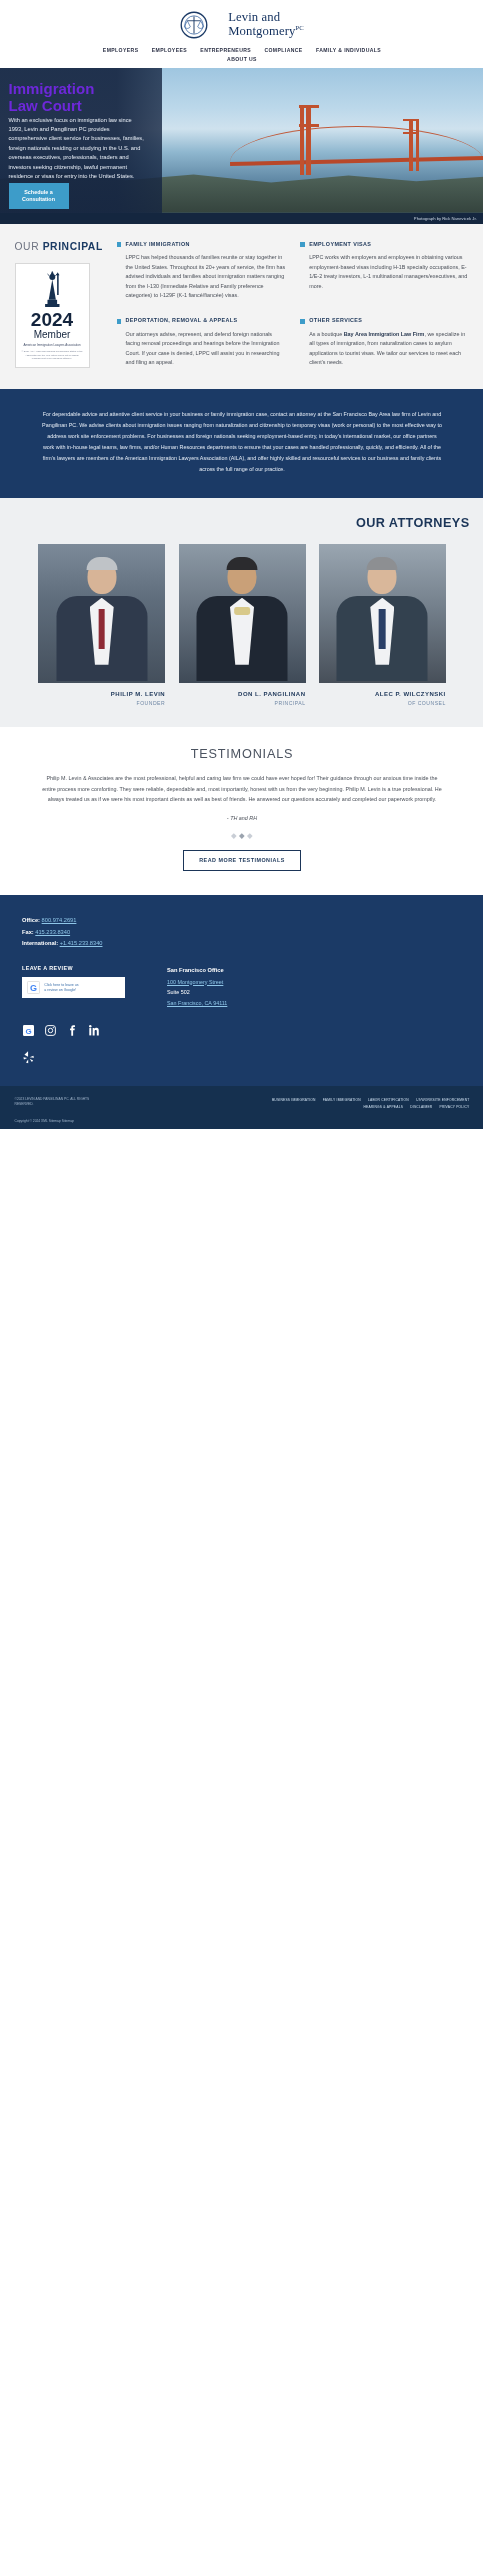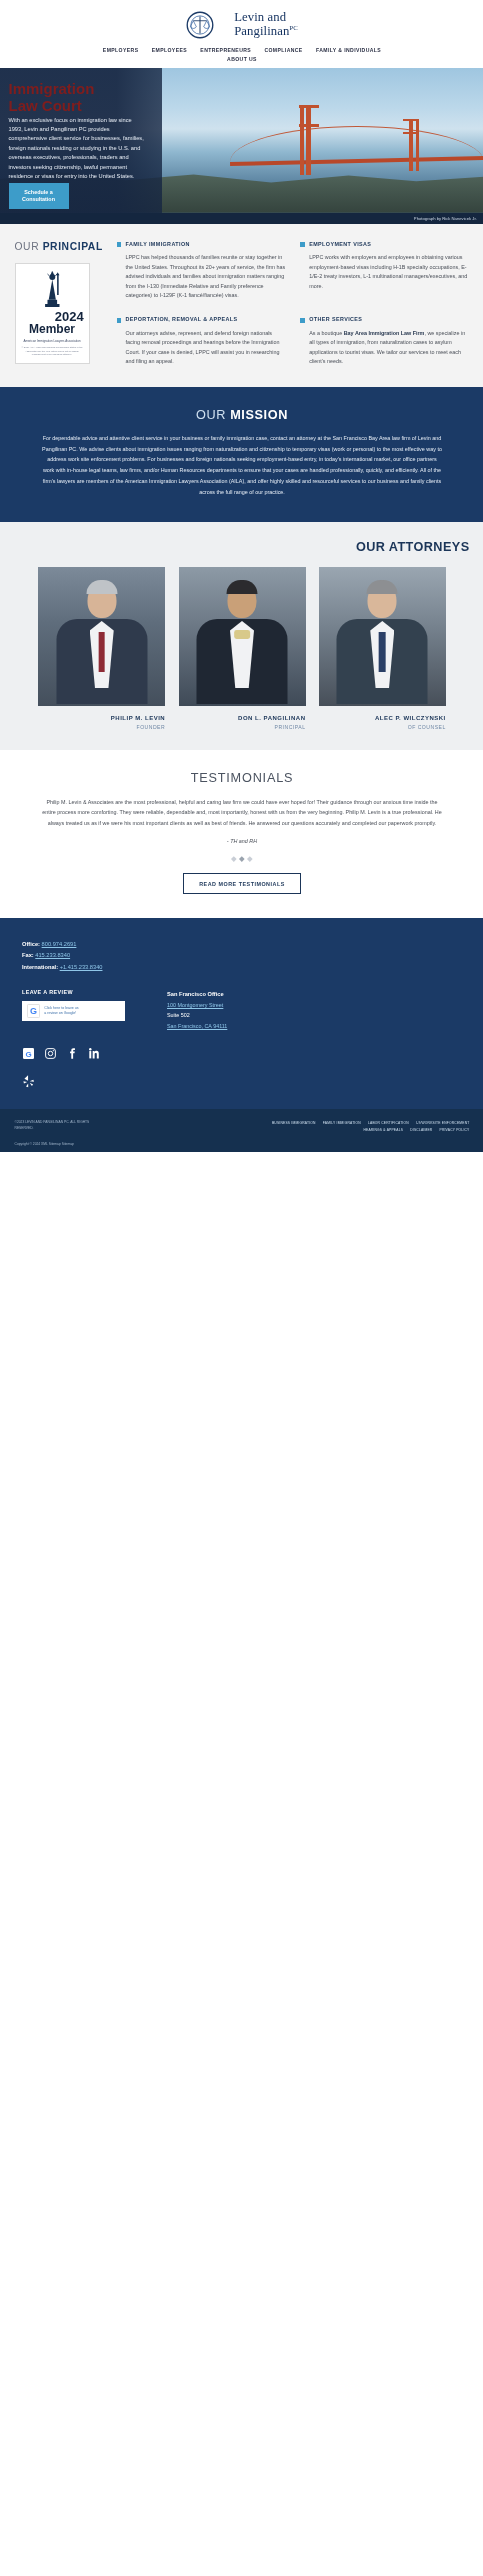--- a/index.html
+++ b/index.html
@@ -67,21 +67,21 @@
     border-radius: 50% / 100% 100% 0 0;
     border-left: 0; border-right: 0; border-bottom: 0;
     opacity: .95;
   }
   .hero-overlay {
     position: absolute; left: 0; top: 0; width: 162px; height: 145px;
     background: linear-gradient(to right, rgba(22,38,66,.93) 72%, rgba(22,38,66,.80) 100%);
   }
   .hero-title {
     position: absolute; left: 8.5px; top: 13.3px; width: 151px;
-    color: #7f1d1d; font-size: 15px; font-weight: bold; line-height: 1.12;
+    color: #6d28d9; font-size: 15px; font-weight: bold; line-height: 1.12;
     font-family: "Liberation Sans", sans-serif;
   }
   .hero-copy {
     position: absolute; left: 8.5px; top: 48px; width: 136px;
     color: #e8eef6; font-size: 5.7px; line-height: 1.65;
   }
   .hero-btn {
     position: absolute; left: 8.5px; top: 115px;
     background: #3d9cc9; color: #fff; font-size: 5.4px; font-weight: bold;
     padding: 6px 8.5px; text-align: center; line-height: 1.3; width: 60px;
@@ -97,22 +97,22 @@
   .services-left { width: 91px; flex: 0 0 91px; }
   .services-title {
     font-size: 10.3px; letter-spacing: 0.6px; color: #6d7280; margin-bottom: 11px;
   }
   .services-title b { color: #1a3a63; font-weight: bold; }
   .badge {
     width: 75px; background: #ffffff; border: 0.6px solid #d8d8d8;
     padding: 6px 4.8px 7.3px; text-align: center;
   }
   .badge-statue { height: 37px; display: flex; align-items: flex-end; justify-content: center; }
-  .badge-year { font-size: 13px; font-weight: bold; color: #13243d; line-height: 1; margin-top: 3.6px; text-align: right;}
-  .badge-member { font-size: 12px; font-weight: bold; color: #13243d; line-height: 1.1; }
+  .badge-year { font-size: 19px; font-weight: bold; color: #13243d; line-height: 1; margin-top: 3.6px;}
+  .badge-member { font-size: 10px; font-weight: normal; color: #13243d; line-height: 1.1; }
   .badge-assoc { font-size: 3px; color: #44506a; margin-top: 3px; line-height: 1.35; }
   .badge-disc { font-size: 2.4px; color: #7b8396; margin-top: 3px; line-height: 1.35; }
 
   .services-grid { flex: 1; display: grid; grid-template-columns: 1fr 1fr; gap: 15.7px 14.5px; }
   .svc-head { display: flex; align-items: flex-start; gap: 4.2px; margin-bottom: 4.8px; }
   .svc-sq { width: 4.8px; height: 4.8px; background: #3d9cc9; margin-top: 1.8px; flex: 0 0 4.8px; }
   .svc-name {
     font-size: 5.4px; font-weight: bold; letter-spacing: 0.4px; color: #1b3558;
     text-transform: uppercase; line-height: 1.45;
   }
@@ -211,21 +211,21 @@
       <svg class="logo-mark" viewBox="0 0 46 46">
         <circle cx="23" cy="23" r="21" fill="none" stroke="#1b3a66" stroke-width="2.2"></circle>
         <circle cx="23" cy="23" r="15" fill="none" stroke="#2a5a9a" stroke-width="1.2"></circle>
         <path d="M23 9 L23 37" stroke="#1b3a66" stroke-width="1.6"></path>
         <path d="M12 16 L34 16" stroke="#1b3a66" stroke-width="1.4"></path>
         <path d="M12 16 L7 26 A6 6 0 0 0 17 26 Z" fill="none" stroke="#2a5a9a" stroke-width="1.1"></path>
         <path d="M34 16 L29 26 A6 6 0 0 0 39 26 Z" fill="none" stroke="#2a5a9a" stroke-width="1.1"></path>
       </svg>
       <div class="logo-text">
         <div class="logo-line1">Levin and</div>
-        <div class="logo-line2"><span>Pangilinan</span><sup>PC</sup></div>
+        <div class="logo-line2"><span>Montgomery</span><sup>PC</sup></div>
       </div>
     </div>
     <div class="mainnav">
       <a href="#">EMPLOYERS</a>
       <a href="#">EMPLOYEES</a>
       <a href="#">ENTREPRENEURS</a>
       <a href="#">COMPLIANCE</a>
       <a href="#">FAMILY &amp; INDIVIDUALS</a>
     </div>
     <div class="subnav">
@@ -313,23 +313,20 @@
         <div class="svc-head">
           <span class="svc-sq"></span>
           <span class="svc-name">OTHER SERVICES</span>
         </div>
         <div class="svc-body"><span>As a boutique </span><b>Bay Area Immigration Law Firm</b><span>, we specialize in all types of immigration, from naturalization cases to asylum applications to tourist visas. We tailor our services to meet each client's needs.</span></div>
       </div>
     </div>
   </div>
 
   <div class="mission">
-    <div class="mission-title">
-      <span>OUR </span><b>MISSION</b>
-    </div>
     <div class="mission-body">For dependable advice and attentive client service in your business or family immigration case, contact an attorney at the San Francisco Bay Area law firm of Levin and Pangilinan PC. We advise clients about immigration issues ranging from naturalization and citizenship to temporary visas (work or personal) to the most effective way to address work site enforcement problems.  For businesses and foreign nationals seeking employment-based entry, in today's international market, our office partners work with in-house legal teams, law firms, and/or Human Resources departments to ensure that your cases are handled professionally, quickly, and efficiently.  All of the firm's lawyers are members of the American Immigration Lawyers Association (AILA), and offer highly skilled and resourceful services to our business and family clients across the full range of our practice.</div>
   </div>
 
   <div class="attorneys">
     <div class="att-title">OUR ATTORNEYS</div>
     <div class="att-grid">
 
       <div class="att-card">
         <div class="att-photo p1">
           <div class="face torso" style="background:#2f3a4c;"></div>

